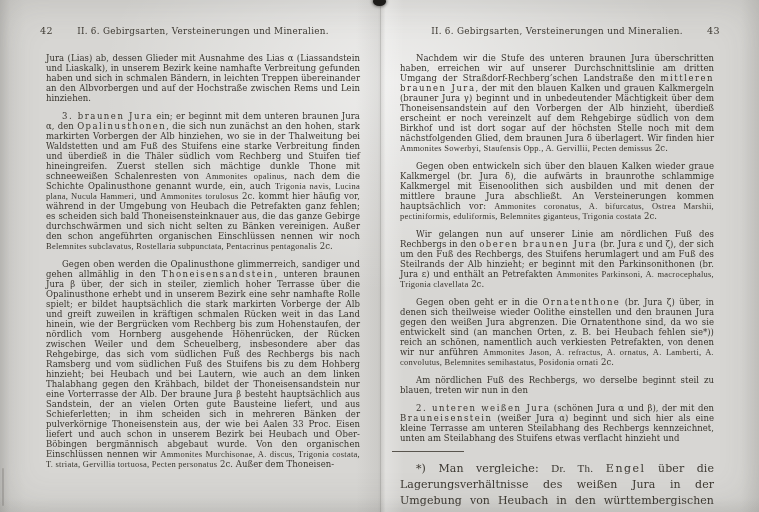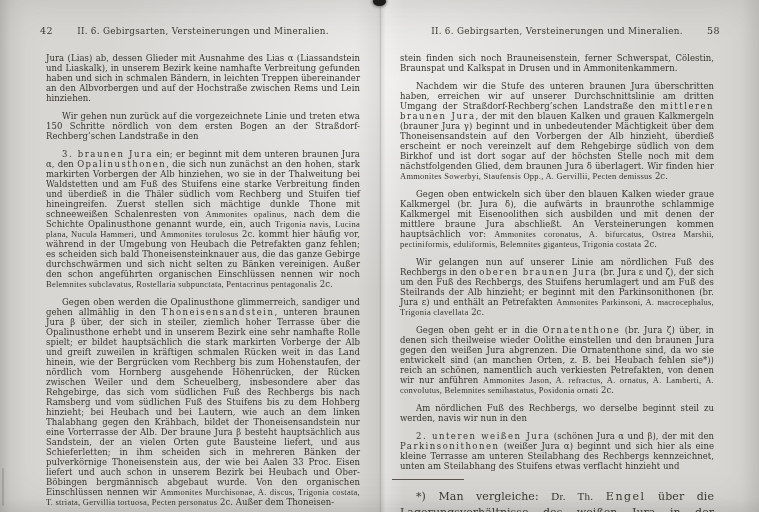--- a/index.html
+++ b/index.html
@@ -77,38 +77,36 @@
   <div class="binding-mark"></div>
   <div class="corner-smudge"></div>
 
   <div class="page page-left">
     <div class="pagehead">
       <span class="pagenum pos-left">42</span>
       <span class="runhead">II. 6. Gebirgsarten, Versteinerungen und Mineralien.</span>
     </div>
     <div class="pagebody">
       <p class="noindent"><span>Jura (Lias) ab, dessen Glieder mit Ausnahme des Lias α (Liassandstein und Liaskalk), in unserem Bezirk keine namhafte Verbreitung gefunden haben und sich in schmalen Bändern, in leichten Treppen übereinander an den Albvorbergen und auf der Hochstraße zwischen Rems und Lein hinziehen.</span></p>
-      <p><span>Wir gehen nun zurück auf die vorgezeichnete Linie und treten etwa 150 Schritte nördlich von dem ersten Bogen an der Straßdorf-Rechberg’schen Landstraße in den</span></p>
       <p><span class="seg-spaced">3. braunen Jura</span><span> ein; er beginnt mit dem unteren braunen Jura α, den </span><span class="seg-spaced">Opalinusthonen</span><span>, die sich nun zunächst an den hohen, stark markirten Vorbergen der Alb hinziehen, wo sie in der Thalweitung bei Waldstetten und am Fuß des Stuifens eine starke Verbreitung finden und überdieß in die Thäler südlich vom Rechberg und Stuifen tief hineingreifen. Zuerst stellen sich mächtige dunkle Thone mit schneeweißen Schalenresten von </span><span class="seg-latin">Ammonites opalinus</span><span>, nach dem die Schichte Opalinusthone genannt wurde, ein, auch </span><span class="seg-latin">Trigonia navis, Lucina plana, Nucula Hammeri</span><span>, und </span><span class="seg-latin">Ammonites torulosus</span><span> 2c. kommt hier häufig vor, während in der Umgebung von Heubach die Petrefakten ganz fehlen; es scheiden sich bald Thoneisensteinknauer aus, die das ganze Gebirge durchschwärmen und sich nicht selten zu Bänken vereinigen. Außer den schon angeführten organischen Einschlüssen nennen wir noch </span><span class="seg-latin">Belemnites subclavatus, Rostellaria subpunctata, Pentacrinus pentagonalis</span><span> 2c.</span></p>
       <p><span>Gegen oben werden die Opalinusthone glimmerreich, sandiger und gehen allmählig in den </span><span class="seg-spaced">Thoneisensandstein</span><span>, unteren braunen Jura β über, der sich in steiler, ziemlich hoher Terrasse über die Opalinusthone erhebt und in unserem Bezirk eine sehr namhafte Rolle spielt; er bildet hauptsächlich die stark markirten Vorberge der Alb und greift zuweilen in kräftigen schmalen Rücken weit in das Land hinein, wie der Bergrücken vom Rechberg bis zum Hohenstaufen, der nördlich vom Hornberg ausgehende Höhenrücken, der Rücken zwischen Weiler und dem Scheuelberg, insbesondere aber das Rehgebirge, das sich vom südlichen Fuß des Rechbergs bis nach Ramsberg und vom südlichen Fuß des Stuifens bis zu dem Hohberg hinzieht; bei Heubach und bei Lautern, wie auch an dem linken Thalabhang gegen den Krähbach, bildet der Thoneisensandstein nur eine Vorterrasse der Alb. Der braune Jura β besteht hauptsächlich aus Sandstein, der an vielen Orten gute Bausteine liefert, und aus Schieferletten; in ihm scheiden sich in mehreren Bänken der pulverkörnige Thoneisenstein aus, der wie bei Aalen 33 Proc. Eisen liefert und auch schon in unserem Bezirk bei Heubach und Ober-Böbingen bergmännisch abgebaut wurde. Von den organischen Einschlüssen nennen wir </span><span class="seg-latin">Ammonites Murchisonae, A. discus, Trigonia costata, T. striata, Gervillia tortuosa, Pecten personatus</span><span> 2c. Außer dem Thoneisen-</span></p>
     </div>
   </div>
 
   <div class="page page-right">
     <div class="pagehead">
       <span class="runhead">II. 6. Gebirgsarten, Versteinerungen und Mineralien.</span>
-      <span class="pagenum pos-right">58</span>
+      <span class="pagenum pos-right">43</span>
     </div>
     <div class="pagebody">
-      <p class="noindent"><span>stein finden sich noch Brauneisenstein, ferner Schwerspat, Cölestin, Braunspat und Kalkspat in Drusen und in Ammonitenkammern.</span></p>
       <p><span>Nachdem wir die Stufe des unteren braunen Jura überschritten haben, erreichen wir auf unserer Durchschnittslinie am dritten Umgang der Straßdorf-Rechberg’schen Landstraße den </span><span class="seg-spaced">mittleren braunen Jura</span><span>, der mit den blauen Kalken und grauen Kalkmergeln (brauner Jura γ) beginnt und in unbedeutender Mächtigkeit über dem Thoneisensandstein auf den Vorbergen der Alb hinzieht, überdieß erscheint er noch vereinzelt auf dem Rehgebirge südlich von dem Birkhof und ist dort sogar auf der höchsten Stelle noch mit dem nächstfolgenden Glied, dem braunen Jura δ überlagert. Wir finden hier </span><span class="seg-latin">Ammonites Sowerbyi, Staufensis Opp., A. Gervillii, Pecten demissus</span><span> 2c.</span></p>
       <p><span>Gegen oben entwickeln sich über den blauen Kalken wieder graue Kalkmergel (br. Jura δ), die aufwärts in braunrothe schlammige Kalkmergel mit Eisenoolithen sich ausbilden und mit denen der mittlere braune Jura abschließt. An Versteinerungen kommen hauptsächlich vor: </span><span class="seg-latin">Ammonites coronatus, A. bifurcatus, Ostrea Marshii, pectiniformis, eduliformis, Belemnites giganteus, Trigonia costata</span><span> 2c.</span></p>
       <p><span>Wir gelangen nun auf unserer Linie am nördlichen Fuß des Rechbergs in den </span><span class="seg-spaced">oberen braunen Jura</span><span> (br. Jura ε und ζ), der sich um den Fuß des Rechbergs, des Stuifens herumlagert und am Fuß des Steilrands der Alb hinzieht; er beginnt mit den Parkinsonithonen (br. Jura ε) und enthält an Petrefakten </span><span class="seg-latin">Ammonites Parkinsoni, A. macrocephalus, Trigonia clavellata</span><span> 2c.</span></p>
       <p><span>Gegen oben geht er in die </span><span class="seg-spaced">Ornatenthone</span><span> (br. Jura ζ) über, in denen sich theilweise wieder Oolithe einstellen und den braunen Jura gegen den weißen Jura abgrenzen. Die Ornatenthone sind, da wo sie entwickelt sind (an manchen Orten, z. B. bei Heubach fehlen sie*)) reich an schönen, namentlich auch verkiesten Petrefakten, von denen wir nur anführen </span><span class="seg-latin">Ammonites Jason, A. refractus, A. ornatus, A. Lamberti, A. convolutus, Belemnites semihastatus, Posidonia ornati</span><span> 2c.</span></p>
-      <p><span>Am nördlichen Fuß des Rechbergs, wo derselbe beginnt steil zu werden, navis wir nun in den</span></p>
-      <p><span class="seg-spaced">2. unteren weißen Jura</span><span> (schönen Jura α und β), der mit den </span><span class="seg-spaced">Parkinsonithonen</span><span> (weißer Jura α) beginnt und sich hier als eine kleine Terrasse am unteren Steilabhang des Rechbergs kennzeichnet, unten am Steilabhang des Stuifens etwas verflacht hinzieht und</span></p>
+      <p><span>Am nördlichen Fuß des Rechbergs, wo derselbe beginnt steil zu blauen, treten wir nun in den</span></p>
+      <p><span class="seg-spaced">2. unteren weißen Jura</span><span> (schönen Jura α und β), der mit den </span><span class="seg-spaced">Brauneisenstein</span><span> (weißer Jura α) beginnt und sich hier als eine kleine Terrasse am unteren Steilabhang des Rechbergs kennzeichnet, unten am Steilabhang des Stuifens etwas verflacht hinzieht und</span></p>
       <div class="footnote-block">
         <div class="fn-rule"></div>
         <p class="fn-text"><span>*) Man vergleiche: </span><span class="seg-latin">Dr. Th.</span><span> </span><span class="seg-spaced">Engel</span><span> über die Lagerungsverhältnisse des weißen Jura in der Umgebung von Heubach in den württembergischen Jahresheften XXV. S. 61.</span></p>
       </div>
     </div>
   </div>
 </div>
 
 </body></html>

